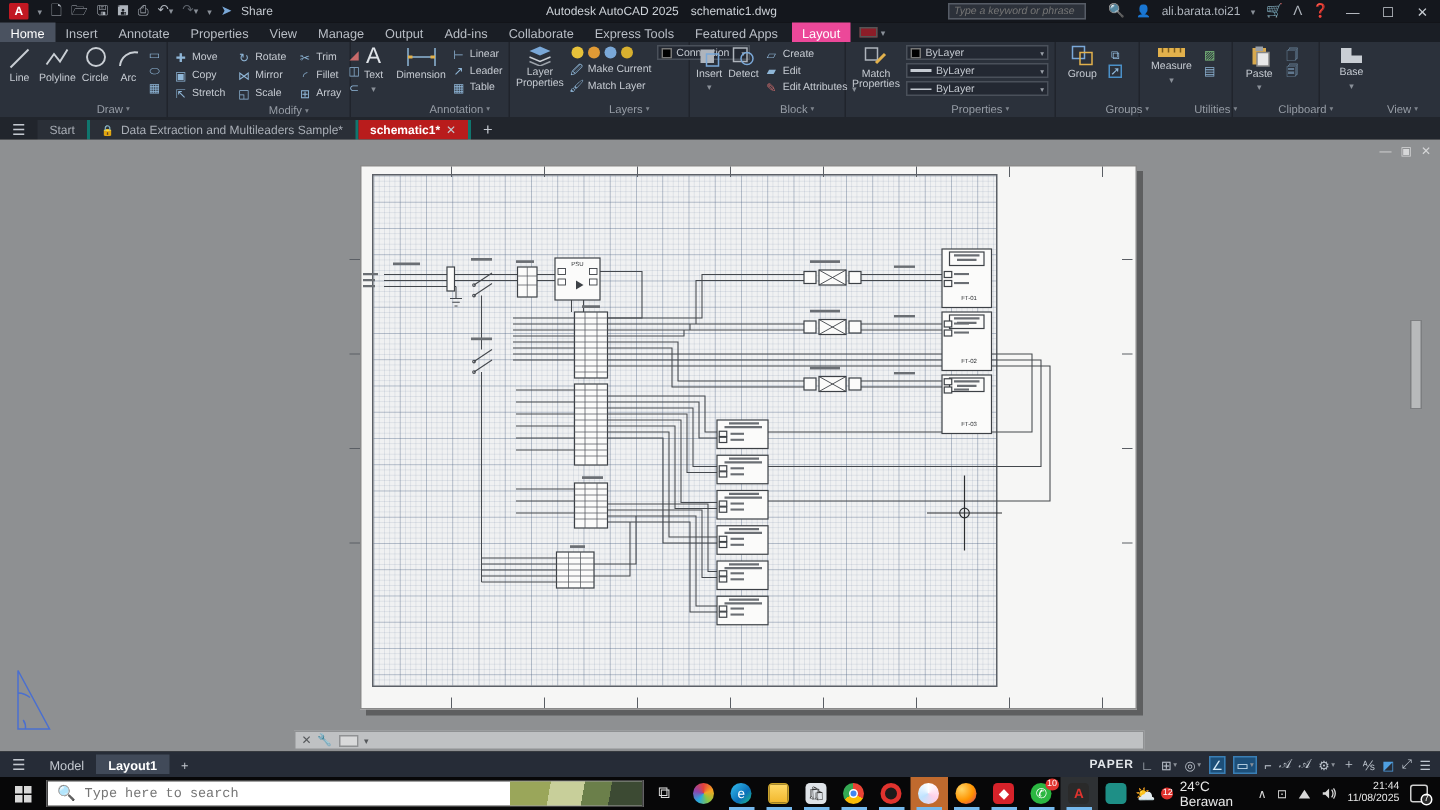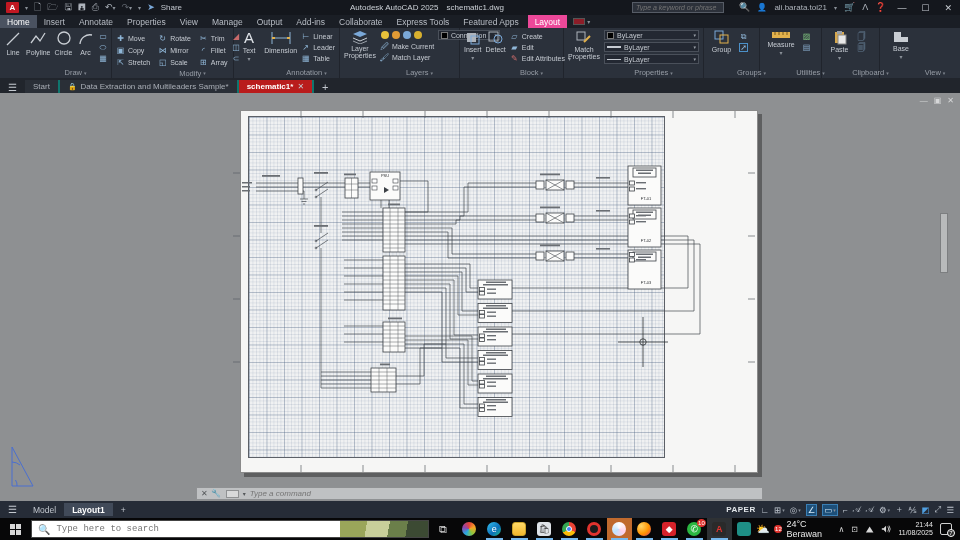--- a/index.html
+++ b/index.html
@@ -6,21 +6,21 @@
   html,body{width:960px;height:540px;overflow:hidden;background:#000;
     font-family:"Liberation Sans",sans-serif;-webkit-font-smoothing:antialiased;}
   
   #titlebar{position:absolute;left:0;top:0;width:960px;height:15px;background:#14171d;
     display:flex;align-items:center;color:#c3c8cf;font-size:8px;}
   .qat{display:flex;align-items:center;gap:6px;padding-left:6px;}
   .alogo{width:13px;height:11px;background:#c21822;color:#fff;font-weight:bold;font-size:8px;
     display:flex;align-items:center;justify-content:center;border-radius:1px;}
   .qic{color:#aeb4bc;font-size:9px;line-height:9px;}
   .caret{font-size:6px;color:#8a9098;}
-  .ttl{position:absolute;left:350px;top:0;height:15px;display:flex;align-items:center;gap:8px;color:#cdd2d8;}
+  .ttl{position:absolute;left:364px;top:0;height:15px;display:flex;align-items:center;gap:8px;color:#cdd2d8;}
   .tsearch{position:absolute;left:632px;top:2px;width:92px;height:11px;background:#2c313a;
     border:1px solid #565c66;color:#959ba4;font-style:italic;font-size:7px;padding:0 3px;}
   .tbr{position:absolute;right:4px;top:0;height:15px;display:flex;align-items:center;gap:7px;color:#aeb4bc;}
   .winbtn{font-size:9px;color:#c7ccd2;padding:0 4px;}
   
   #tabsrow{position:absolute;left:0;top:15px;width:960px;height:13px;background:#1a1e25;
     display:flex;align-items:stretch;color:#b9bec6;font-size:8.5px;}
   .rtab{padding:0 7px;display:flex;align-items:center;}
   .rtab.active{background:#4a5260;color:#fff;}
   .rtab.layout{background:#ec4899;color:#fff;margin-left:2px;}
@@ -693,21 +693,20 @@
     <span>▣</span>
     <span>✕</span>
   </div>
   <div id="vscroll"></div>
 
   <div id="cmdbar">
     <span>✕</span>
     <span>🔧</span>
     <span class="cmdbox"></span>
     <span class="caret" style="color:#54575a">▾</span>
-    <input id="cmdtext" placeholder="Type a command" style="">
   </div>
 </div>
 
 <div id="statusbar">
   <span class="burger">☰</span>
   <span class="ltab">Model</span>
   <span class="ltab on">Layout1</span>
   <span class="ltab">+</span>
   <div id="sb-right">
     <span class="paperlbl">PAPER</span>

